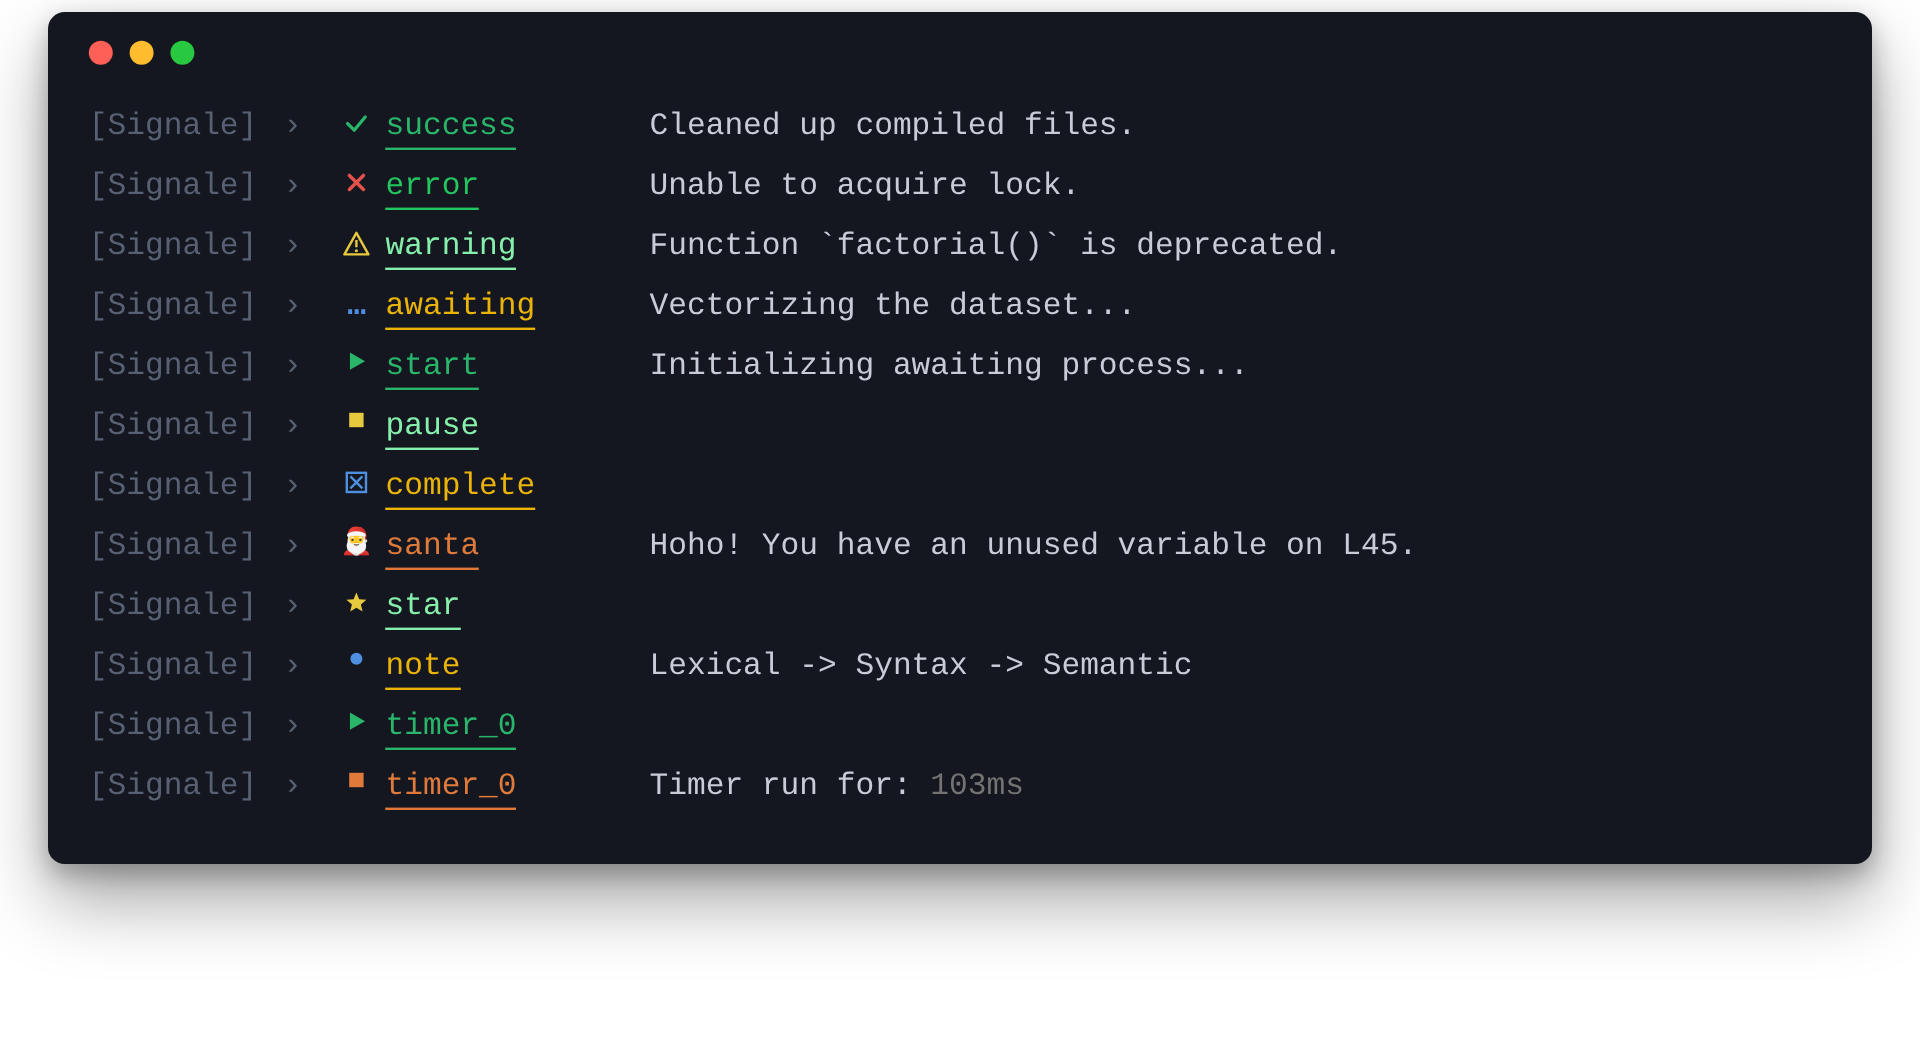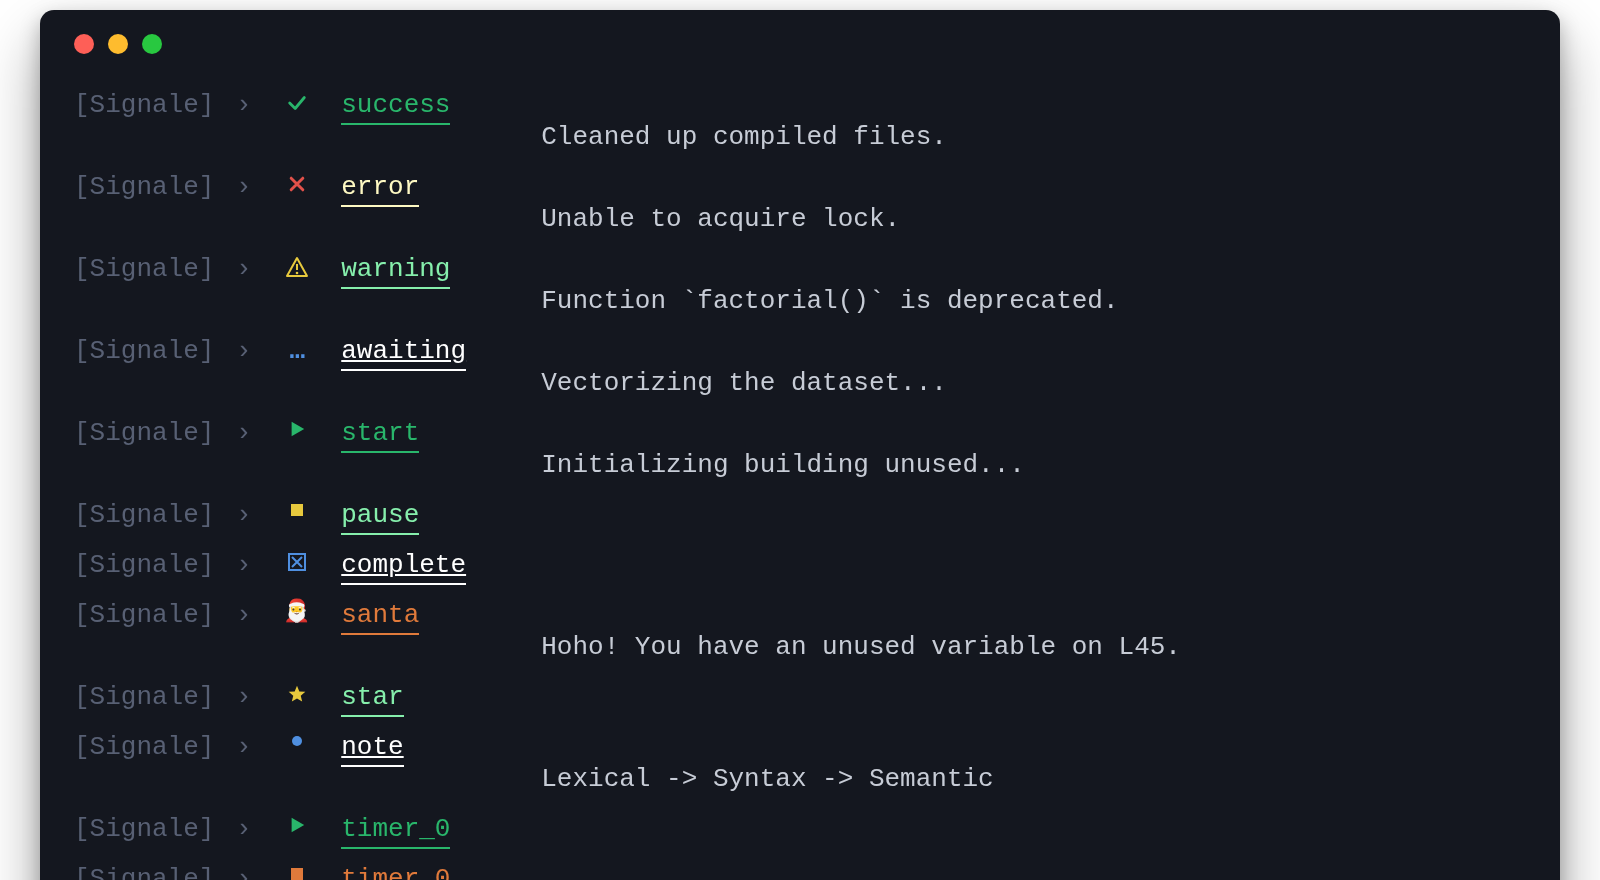--- a/index.html
+++ b/index.html
@@ -58,34 +58,32 @@
   }
   .icon-cell svg { display:block; }
   .label-cell {
     display: inline-block;
     min-width: 190px;
     padding-left: 4px;
   }
   .label-text {
     border-bottom: 2px solid currentColor;
     padding-bottom: 3px;
-    margin-left: 20px;
   }
   .msg {
     color: #c7ccd6;
     padding-left: 30px;
-    margin-top: 32px;
   }
   .msg .hl { color: #737373; }
 
   
   .c-green  { color:#29b66b; }
-  .c-red    { color:#fef9c3; }
+  .c-red    { color:#22c55e; }
   .c-yellow { color:#86efac; }
-  .c-blue   { color:#ffffff;text-decoration:underline; }
+  .c-blue   { color:#eab308; }
   .c-orange { color:#e07a3b; }
 </style>
 </head>
 <body>
 
 <div class="window">
   <div class="traffic-lights">
     <div class="tl red"></div>
     <div class="tl yellow"></div>
     <div class="tl green"></div>
@@ -98,21 +96,21 @@
             <path d="M5 5 L19 19 M19 5 L5 19" stroke="#e2514a" stroke-width="3.5" stroke-linecap="round"></path>
           </svg></span><span class="label-cell c-red"><span class="label-text">error</span></span><span class="msg"><span>Unable to acquire lock.</span></span></div>
       <div class="log-line"><span class="prefix">[Signale]</span><span class="arrow"> › </span><span class="icon-cell"><svg width="24" height="22" viewBox="0 0 24 22">
             <path d="M12 2 L22 20 L2 20 Z" fill="none" stroke="#e7c93d" stroke-width="2" stroke-linejoin="round"></path>
             <line x1="12" y1="8" x2="12" y2="14" stroke="#e7c93d" stroke-width="2"></line>
             <circle cx="12" cy="17" r="1.3" fill="#e7c93d"></circle>
           </svg></span><span class="label-cell c-yellow"><span class="label-text">warning</span></span><span class="msg"><span>Function `factorial()` is deprecated.</span></span></div>
       <div class="log-line"><span class="prefix">[Signale]</span><span class="arrow"> › </span><span class="icon-cell"><span style="color:#4f8fe0;font-weight:600;">…</span></span><span class="label-cell c-blue"><span class="label-text">awaiting</span></span><span class="msg"><span>Vectorizing the dataset...</span></span></div>
       <div class="log-line"><span class="prefix">[Signale]</span><span class="arrow"> › </span><span class="icon-cell"><svg width="18" height="18" viewBox="0 0 20 20">
             <path d="M4 2 L18 10 L4 18 Z" fill="#29b66b"></path>
-          </svg></span><span class="label-cell c-green"><span class="label-text">start</span></span><span class="msg"><span>Initializing building unused...</span></span></div>
+          </svg></span><span class="label-cell c-green"><span class="label-text">start</span></span><span class="msg"><span>Initializing awaiting process...</span></span></div>
       <div class="log-line"><span class="prefix">[Signale]</span><span class="arrow"> › </span><span class="icon-cell"><svg width="16" height="16" viewBox="0 0 16 16">
             <rect x="2" y="2" width="12" height="12" fill="#e7c93d"></rect>
           </svg></span><span class="label-cell c-yellow"><span class="label-text">pause</span></span></div>
       <div class="log-line"><span class="prefix">[Signale]</span><span class="arrow"> › </span><span class="icon-cell"><svg width="20" height="20" viewBox="0 0 20 20">
             <rect x="2" y="2" width="16" height="16" fill="none" stroke="#4f8fe0" stroke-width="2"></rect>
             <path d="M5 5 L15 15 M15 5 L5 15" stroke="#4f8fe0" stroke-width="2"></path>
           </svg></span><span class="label-cell c-blue"><span class="label-text">complete</span></span></div>
       <div class="log-line"><span class="prefix">[Signale]</span><span class="arrow"> › </span><span class="icon-cell"><span style="font-size:22px;">🎅</span></span><span class="label-cell c-orange"><span class="label-text">santa</span></span><span class="msg"><span>Hoho! You have an unused variable on L45.</span></span></div>
       <div class="log-line"><span class="prefix">[Signale]</span><span class="arrow"> › </span><span class="icon-cell"><svg width="20" height="20" viewBox="0 0 24 24">
             <path d="M12 2 L14.8 8.9 L22 9.3 L16.5 14 L18.2 21 L12 17.3 L5.8 21 L7.5 14 L2 9.3 L9.2 8.9 Z" fill="#e7c93d"></path>

